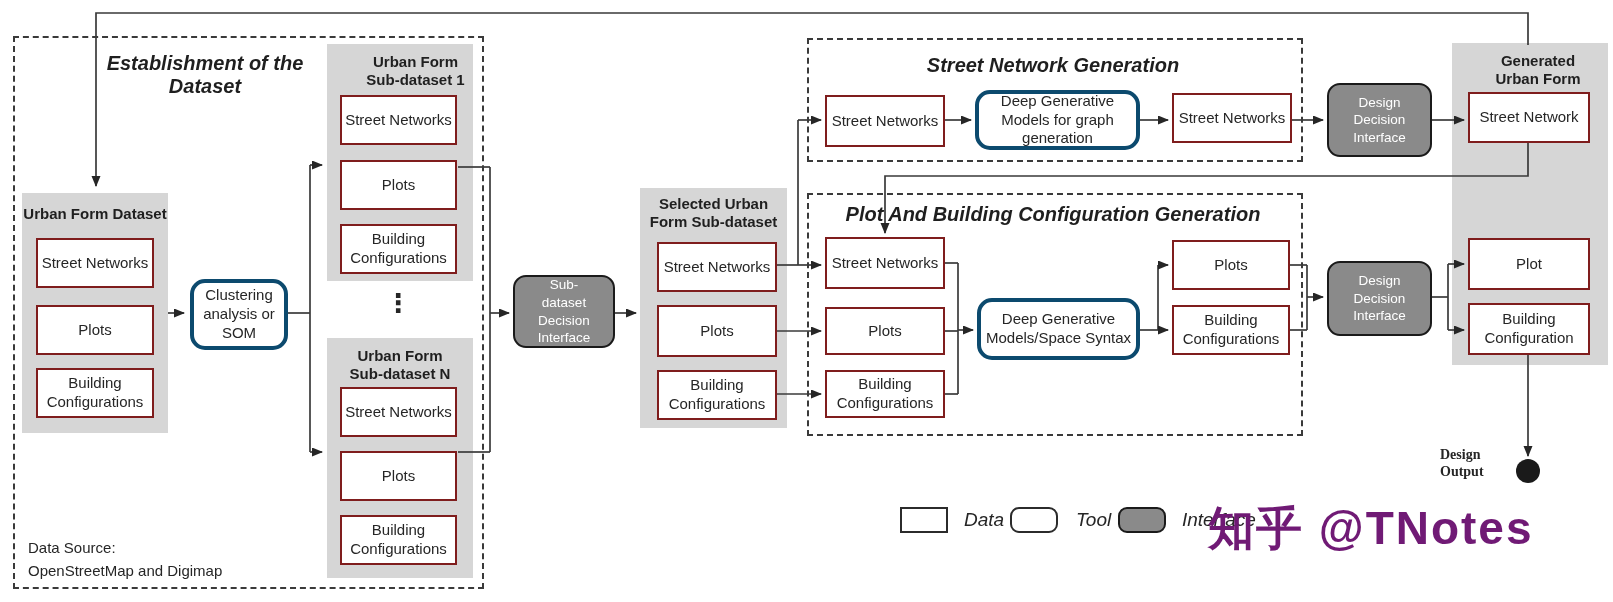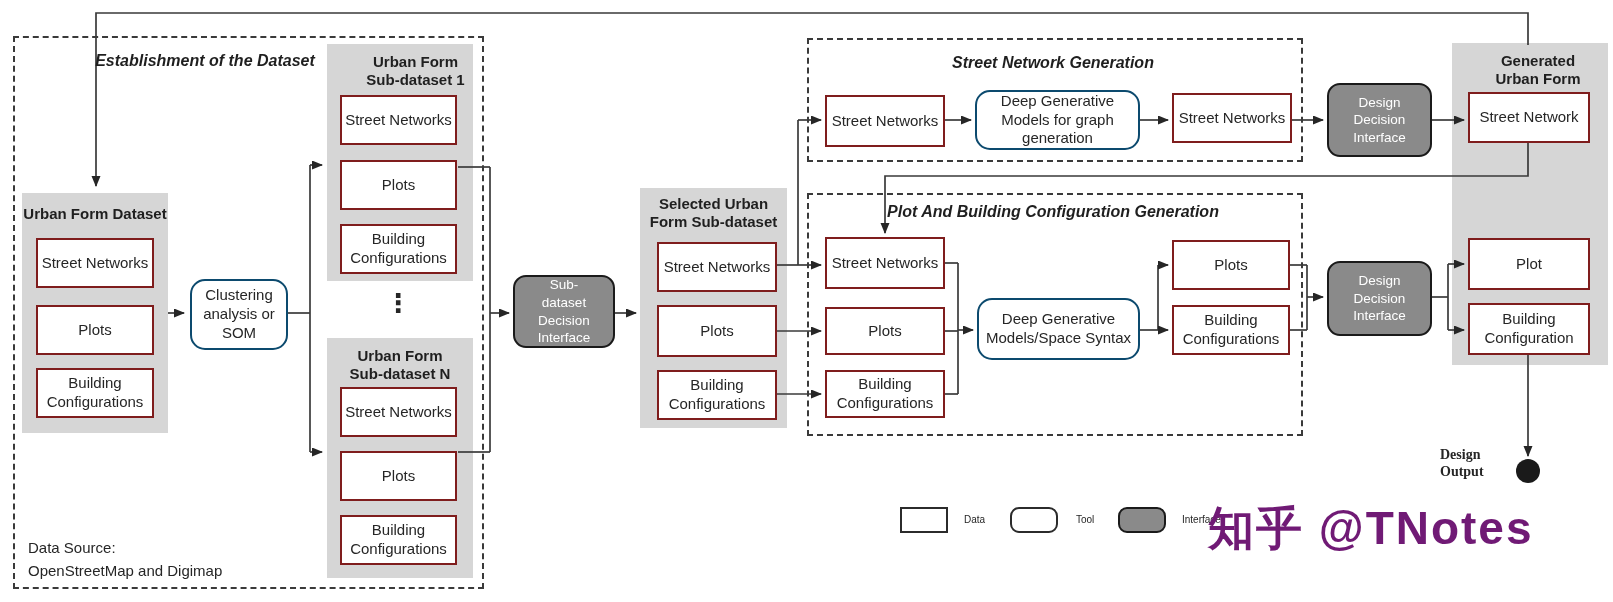--- a/index.html
+++ b/index.html
@@ -4,51 +4,51 @@
 <style>
   html,body{margin:0;padding:0;background:#ffffff;}
   .canvas{
     position:relative;width:1613px;height:602px;background:#ffffff;overflow:hidden;
     font-family:"Liberation Sans","DejaVu Sans",sans-serif;color:#262626;
   }
   .section{
     position:absolute;border:2px dashed #3a3a3a;background:transparent;z-index:1;
   }
   .section-title{
-    position:absolute;font-weight:bold;font-style:italic;font-size:16px;
+    position:absolute;font-weight:bold;font-style:italic;font-size:20px;
     text-align:center;color:#1f1f1f;z-index:4;
   }
   .grp{
     position:absolute;background:#d6d6d6;z-index:2;
   }
   .grp-title{
     position:absolute;width:100%;text-align:center;font-weight:bold;font-size:15px;
     line-height:1.22;color:#1f1f1f;z-index:4;
   }
   .databox{
     position:absolute;background:#ffffff;border:2px solid #7f1d1d;box-sizing:border-box;
     display:flex;align-items:center;justify-content:center;text-align:center;
     font-size:15px;line-height:1.25;z-index:4;
   }
   .toolbox{
-    position:absolute;background:#ffffff;border:2px solid #0c4a6e;border-radius:15px;
+    position:absolute;background:#ffffff;border:4px solid #0c4a6e;border-radius:15px;
     box-sizing:border-box;display:flex;align-items:center;justify-content:center;
     text-align:center;font-size:15px;line-height:1.25;z-index:4;
   }
   .iface{
     position:absolute;background:#8a8a8a;border:2px solid #1a1a1a;border-radius:13px;
     box-sizing:border-box;display:flex;align-items:center;justify-content:center;
     text-align:center;font-size:13.5px;line-height:1.3;color:#ffffff;z-index:4;
   }
   .wires{position:absolute;left:0;top:0;z-index:3;}
   .dots{
     position:absolute;font-size:26px;font-weight:bold;color:#262626;
     text-align:center;z-index:4;line-height:1;
   }
-  .legend-label{position:absolute;font-size:10px;line-height:26px;z-index:4;}
+  .legend-label{position:absolute;font-size:19px;line-height:26px;z-index:4;font-style:italic;}
   .legend-swatch{position:absolute;width:48px;height:26px;box-sizing:border-box;z-index:4;}
   .sw-data{background:#fff;border:2px solid #2b2b2b;}
   .sw-tool{background:#fff;border:2px solid #2b2b2b;border-radius:9px;}
   .sw-iface{background:#8a8a8a;border:2px solid #1a1a1a;border-radius:9px;}
   .datasource{position:absolute;font-size:15px;line-height:1.55;color:#262626;z-index:4;}
   .design-output{
     position:absolute;font-weight:bold;font-size:14px;line-height:1.2;text-align:left;z-index:4;font-family:Liberation Serif, serif;
   }
   .watermark{
     position:absolute;font-size:46px;font-weight:bold;color:#701a75;

